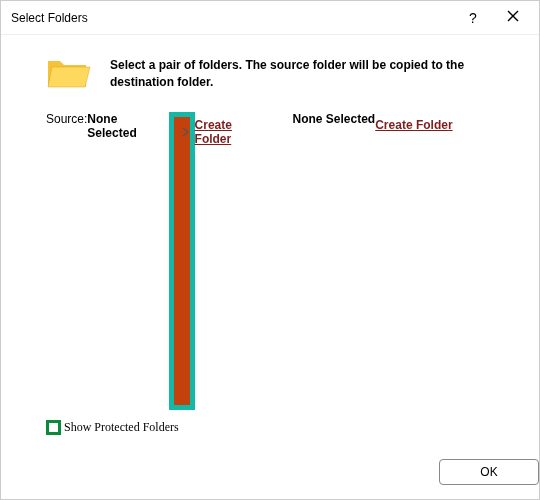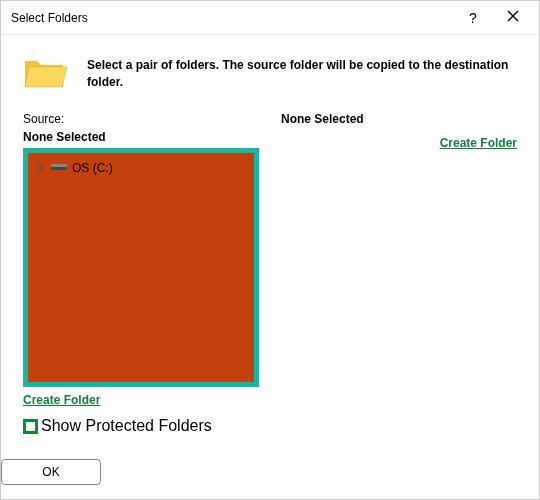--- a/index.html
+++ b/index.html
@@ -1,38 +1,38 @@
 <!DOCTYPE html>
 <html><head>
   <meta charset="utf-8">
   <style>
     * { box-sizing: border-box; margin: 0; padding: 0; font-family: "Segoe UI", Tahoma, sans-serif; }
     body { width: 540px; height: 500px; background: #fff; border: 1px solid #ccc; display: flex; flex-direction: column; font-size: 12px; }
     .titlebar { height: 34px; display: flex; align-items: center; padding: 0 6px 0 10px; border-bottom: 1px solid #eee; }
     .titlebar-title { font-size: 12px; flex: 0 0 auto; }
     .titlebar-spacer { flex: 1; }
     .titlebar-btn { width: 40px; height: 28px; display: flex; align-items: center; justify-content: center; cursor: default; }
-    .content { padding: 18px 22px 12px 22px; display: flex; flex-direction: column; flex: 1; }
+    .content { padding: 18px 22px 12px 22px; display: flex; flex-direction: column; flex: 1; margin-left: 23px; }
     .intro { display: flex; align-items: center; gap: 18px; margin-bottom: 18px; }
     .intro-text { font-size: 12px; font-weight: 600; line-height: 1.35; }
     .panels { display: flex; gap: 22px; flex: 1; min-height: 0; }
-    .panel { flex: 1; display: flex; flex-direction: column; }
+    .panel { flex: 1; display: flex; flex-direction: row; }
     .panel-label { font-size: 12px; margin-bottom: 4px; }
     .panel-status { font-size: 12px; margin-bottom: 4px; font-weight: bold; }
     .treebox { border: 5px solid #14b8a6; flex: 1; padding: 6px 8px; overflow: auto; background: #c2410c; }
     .tree-item { display: flex; align-items: center; gap: 5px; height: 18px; font-size: 12px; }
     .expander { width: 10px; height: 12px; display:flex; align-items:center; justify-content:center; }
     .drive-icon { width: 16px; height: 10px; display:flex; align-items:center; justify-content:center; }
     .panel-footer { margin-top: 6px; }
     .panel:nth-child(2) .panel-footer { text-align: right; }
-    .link { color: #15803d; text-decoration: underline; font-size: 12px; font-weight: 600; cursor: pointer; }
+    .link { color: #7f1d1d; text-decoration: underline; font-size: 12px; font-weight: 600; cursor: pointer; }
     .checkbox-row { display: flex; align-items: center; margin-top: 10px; gap: 3px; }
     .protected-check { width: 15px; height: 15px; border: 3px solid #0a8a3a; background: #fff; }
-    .checkbox-label { font-size: 16px; }
-    .buttons { display: flex; justify-content: flex-start; padding: 12px 0 14px 0; }
+    .checkbox-label { font-size: 12px; font-family: Liberation Serif, serif; }
+    .buttons { display: flex; justify-content: flex-end; padding: 12px 0 14px 0; }
     .btn { width: 100px; height: 26px; border: 1px solid #888; border-radius: 4px; background: #fff; font-size: 12px; text-align: center; line-height: 24px; cursor: pointer; }
   </style>
 </head>
 <body>
 
 <div class="titlebar">
   <span class="titlebar-title">Select Folders</span>
   <span class="titlebar-spacer"></span>
   <div class="titlebar-btn">
     <span style="font-size:14px;">?</span>

